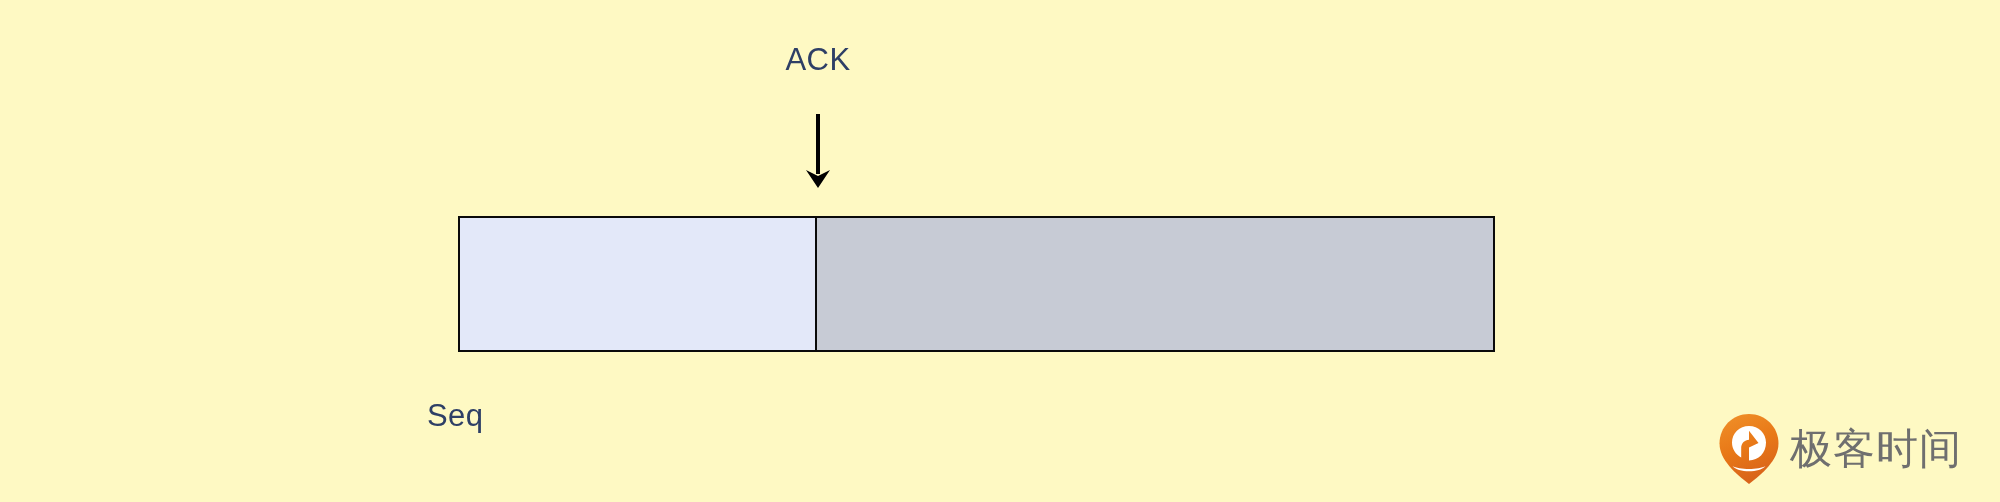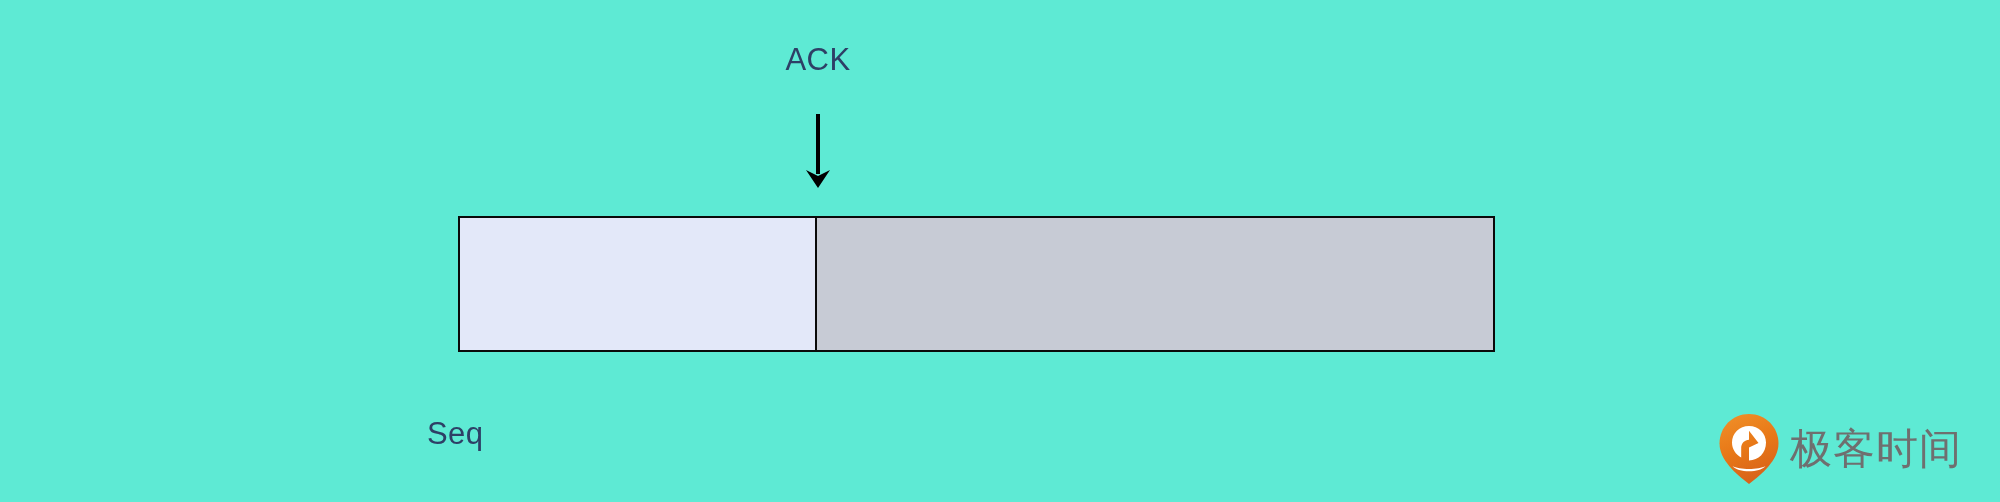--- a/index.html
+++ b/index.html
@@ -9,21 +9,21 @@
     background: #ffffff;
   }
   body {
     font-family: "Liberation Sans", "DejaVu Sans", sans-serif;
   }
 
   #canvas {
     position: relative;
     width: 2000px;
     height: 502px;
-    background: #5eead4;
+    background: #fef9c3;
     overflow: hidden;
   }
 
   
   #ack-label {
     position: absolute;
     left: 0;
     top: 40px;
     width: 1636px;           
     text-align: center;
@@ -74,21 +74,21 @@
   .boundary-label {
     position: absolute;
     font-size: 31px;
     line-height: 36px;
     letter-spacing: 0.4px;
     color: #2e3f66;
     white-space: nowrap;
   }
   #label-seq {
     left: 427px;
-    top: 416px;
+    top: 398px;
   }
   #label-nextseq {
     left: 1411px;
     top: 380px;
   }
 
   
   #watermark {
     position: absolute;
     left: 1718px;

